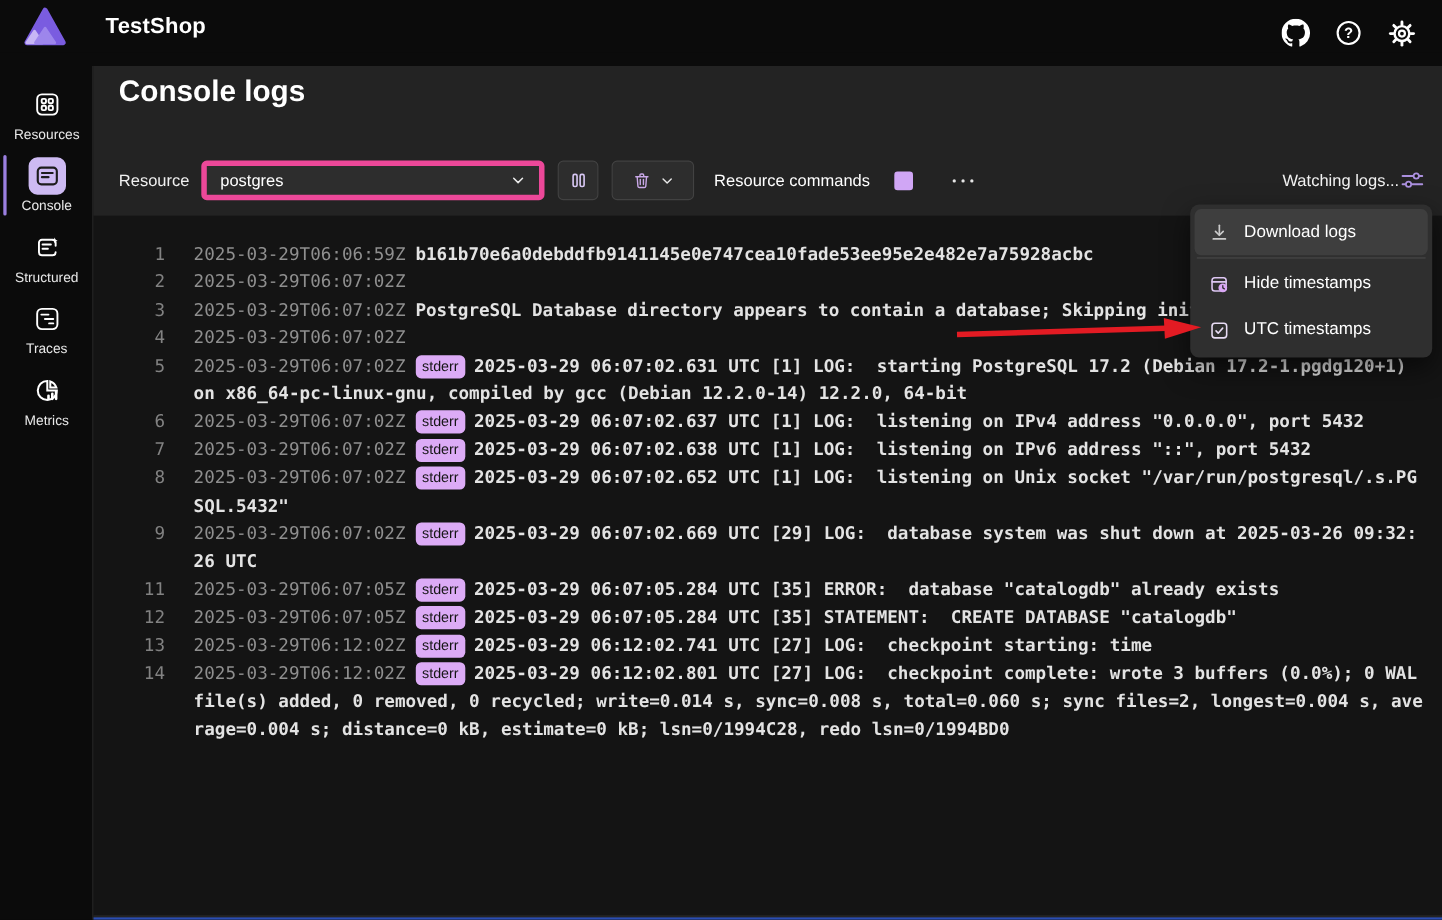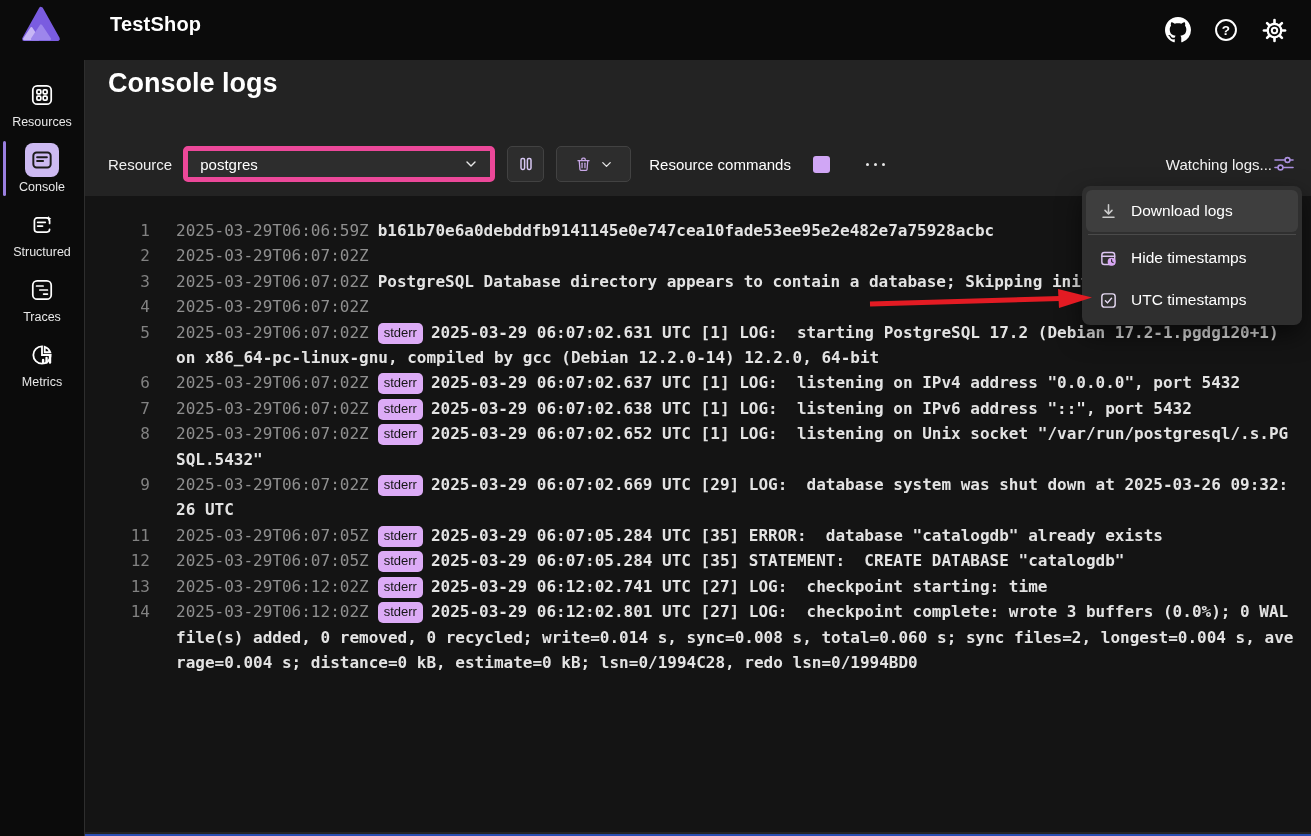--- a/index.html
+++ b/index.html
@@ -1,29 +1,29 @@
 <!DOCTYPE html>
 <html><head>
 <meta charset="utf-8">
 <style>
   * { margin:0; padding:0; box-sizing:border-box; }
   html,body { width:1311px; height:836px; background:#0b0b0b; overflow:hidden;
               font-family:"Liberation Sans", sans-serif; color:#fff; }
 
   
   .topbar { position:absolute; left:0; top:0; width:1311px; height:48px; background:#0b0b0b;
-            display:flex; align-items:center;gap:14px; }
+            display:flex; align-items:center; }
   .logo { width:42px; height:42px; margin-left:20px; }
   .app-title { font-size:20px; font-weight:600; margin-left:34px; letter-spacing:.2px; }
   .topbar-right { position:absolute; right:22px; top:0; height:60px; display:flex; align-items:center; gap:18px; }
   .tb-iconbtn { width:30px; height:30px; display:flex; align-items:center; justify-content:center; cursor:pointer; background:none; border:none; }
 
   
   .sidebar { position:absolute; left:0; top:60px; width:85px; bottom:0; background:#0b0b0b;
-             border-right:1px solid #2e2e2e; display:flex; flex-direction:column; align-items:center; padding-top:12px; }
+             border-right:1px solid #2e2e2e; display:flex; flex-direction:column; padding-top:12px; }
   .nav-item { position:relative; width:85px; padding:6px 0 8px; display:flex; flex-direction:column; align-items:center; cursor:pointer; }
   .nav-icon { width:34px; height:34px; border-radius:8px; display:flex; align-items:center; justify-content:center; }
   .nav-label { font-size:12.5px; color:#e8e8e8; margin-top:3px; }
   .nav-item.active .nav-icon { background:#cdbaf2; }
   .nav-item.active::before { content:""; position:absolute; left:3px; top:4px; bottom:6px; width:3px;
                              border-radius:2px; background:#9a7fe0; }
 
   
   .panel { position:absolute; left:85px; top:60px; right:0; bottom:0; background:#232323; }
   .page-title { position:absolute; left:23px; top:8px; font-size:27px; font-weight:700; }

